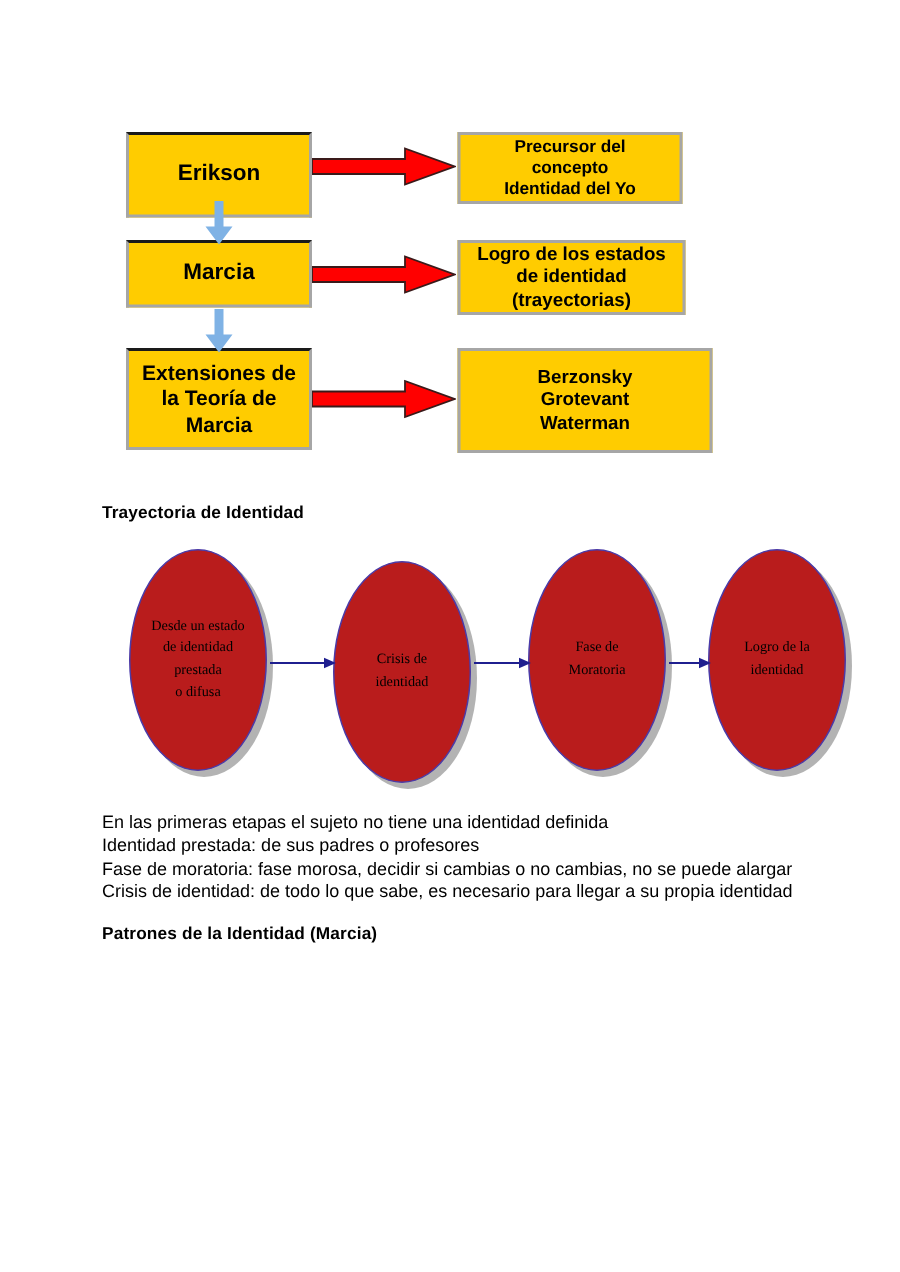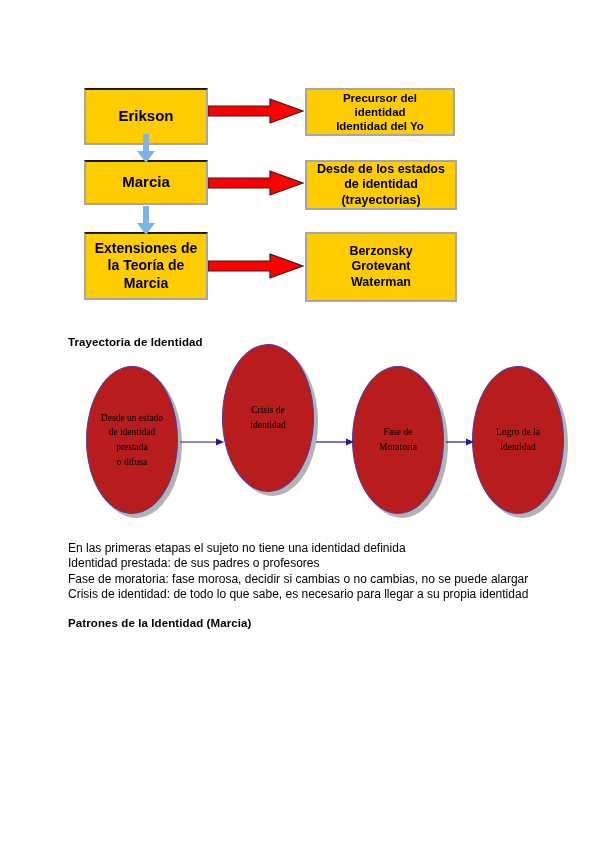--- a/index.html
+++ b/index.html
@@ -41,21 +41,21 @@
     border-top: 2px solid #a6a6a6;
   }
   .ybox-text { display: block; white-space: pre-line; }
 
   #box-erikson   { left: 84px;  top: 88px;  width: 124px; height: 57px; font-size: 15px; }
   #box-marcia    { left: 84px;  top: 160px; width: 124px; height: 45px; font-size: 15px; }
   #box-extensiones { left: 84px; top: 232px; width: 124px; height: 68px; font-size: 14px; }
 
   #box-precursor { left: 305px; top: 88px;  width: 150px; height: 48px; font-size: 11.5px; }
   #box-modelo    { left: 305px; top: 160px; width: 152px; height: 50px; font-size: 12.5px; }
-  #box-autores   { left: 305px; top: 232px; width: 152px; height: 70px; font-size: 12.5px; }
+  #box-autores   { left: 305px; top: 232px; width: 170px; height: 70px; font-size: 12.5px; }
 
   
   .red-arrow {
     position: absolute;
     width: 96px;
     height: 26px;
   }
 
   
   .blue-arrow {
@@ -105,21 +105,21 @@
   .oval-text {
     font-family: "Liberation Serif", serif;
     font-size: 9.5px;
     line-height: 1.55;
     color: #000000;
     text-align: center;
     white-space: pre-line;
     padding: 0 4px;
   }
   #oval-1 { left: 86px;  top: 366px; }
-  #oval-2 { left: 222px; top: 344px; }
+  #oval-2 { left: 222px; top: 374px; }
   #oval-3 { left: 352px; top: 366px; }
   #oval-4 { left: 472px; top: 366px; }
 
   
   .thin-arrow {
     position: absolute;
     height: 10px;
     top: 437px;
   }
   #thin-1 { left: 180px; width: 44px; }
@@ -154,26 +154,26 @@
   </div>
 
   <div class="ybox" id="box-extensiones">
     <span class="ybox-text">Extensiones de
 la Teoría de
 Marcia</span>
   </div>
 
   <div class="ybox plain-border" id="box-precursor">
     <span class="ybox-text">Precursor  del
-identidad
+concepto
 Identidad del Yo</span>
   </div>
 
   <div class="ybox plain-border" id="box-modelo">
-    <span class="ybox-text">Desde de los estados
+    <span class="ybox-text">Logro de los estados
 de identidad
 (trayectorias)</span>
   </div>
 
   <div class="ybox plain-border" id="box-autores">
     <span class="ybox-text">Berzonsky
 Grotevant
 Waterman</span>
   </div>
 

